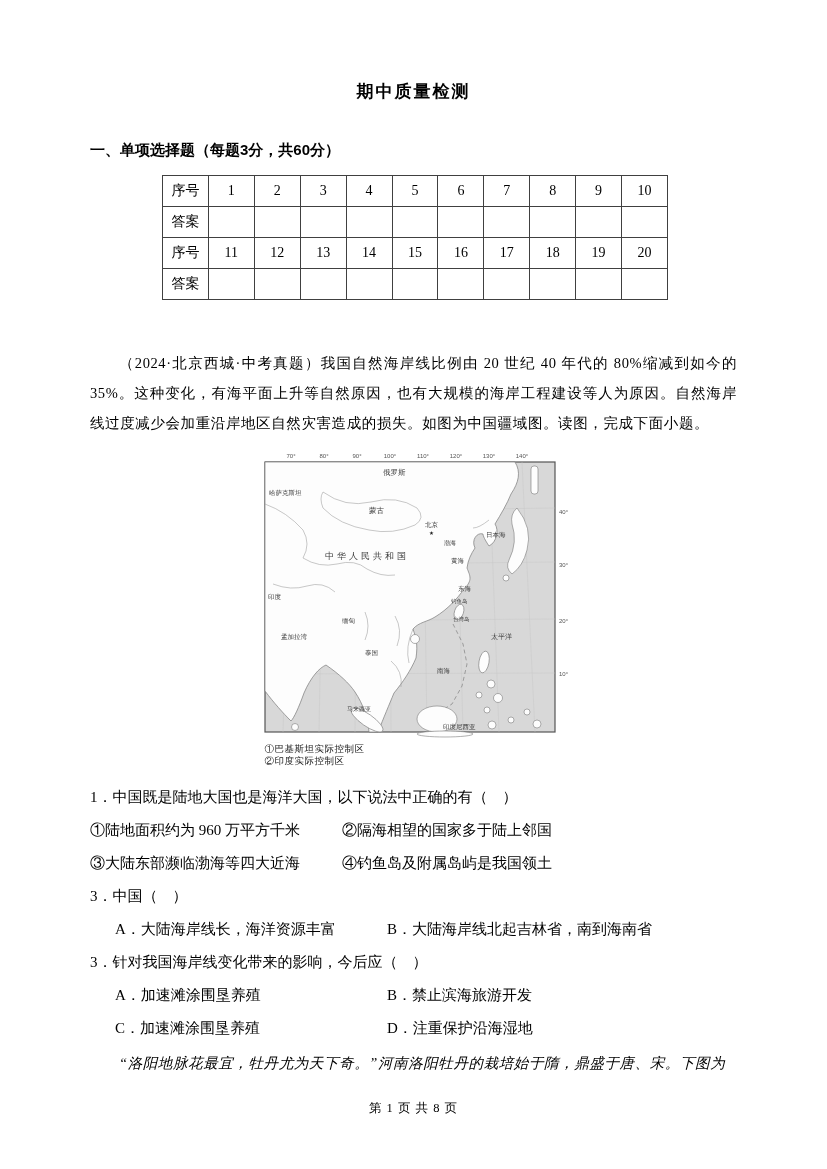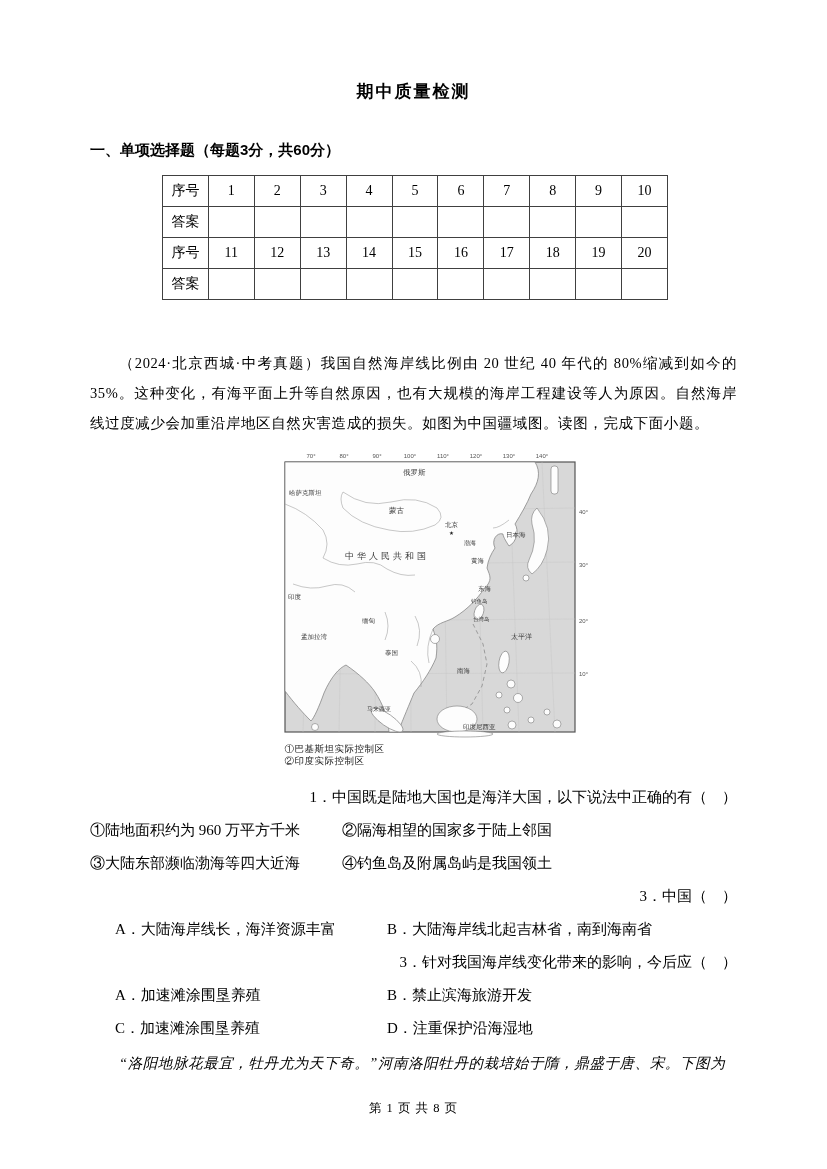--- a/index.html
+++ b/index.html
@@ -16,28 +16,28 @@
   
   .answer-table { margin:15px 0 0 72px; border-collapse:collapse; table-layout:fixed; width:506px; }
   .answer-table td { border:1px solid #404040; height:31px; text-align:center; vertical-align:middle;
                      font-size:14px; padding:0; }
 
   
   .passage { margin-top:48px; font-size:14.5px; line-height:30px;
              text-indent:2em; text-align:justify; letter-spacing:0.6px; }
 
   
-  .map-wrap { width:330px; margin:8px auto 13px; position:relative; left:28px; }
+  .map-wrap { width:330px; margin:8px auto 13px; position:relative; left:8px; }
   .map-svg { display:block; }
   .map-captions { margin-top:1px; padding-left:8px; }
   .map-caption { font-size:9.5px; line-height:12px; color:#222; letter-spacing:0.5px; }
 
   
   .questions { margin-top:14px; }
-  .q-stem { font-size:15px; line-height:33px;text-align:right; }
+  .q-stem { font-size:15px; line-height:33px; }
   .q-line { font-size:15px; line-height:33px; white-space:nowrap; }
   .q-line.subopts .q-item:first-child { display:inline-block; width:252px; }
   .q-line.choices2 { margin-left:25px; }
   .q-line.choices2 .q-item:first-child { display:inline-block; width:272px; }
   .q-line.choices4 { margin-left:25px; }
   .q-line.choices4 .q-item:nth-child(1) { display:inline-block; width:135px; }
   .q-line.choices4 .q-item:nth-child(2) { display:inline-block; width:172px; }
   .q-line.choices4 .q-item:nth-child(3) { display:inline-block; width:143px; }
 
   .passage2 { margin-top:3px; font-size:14.5px; font-style:italic; line-height:30px;

